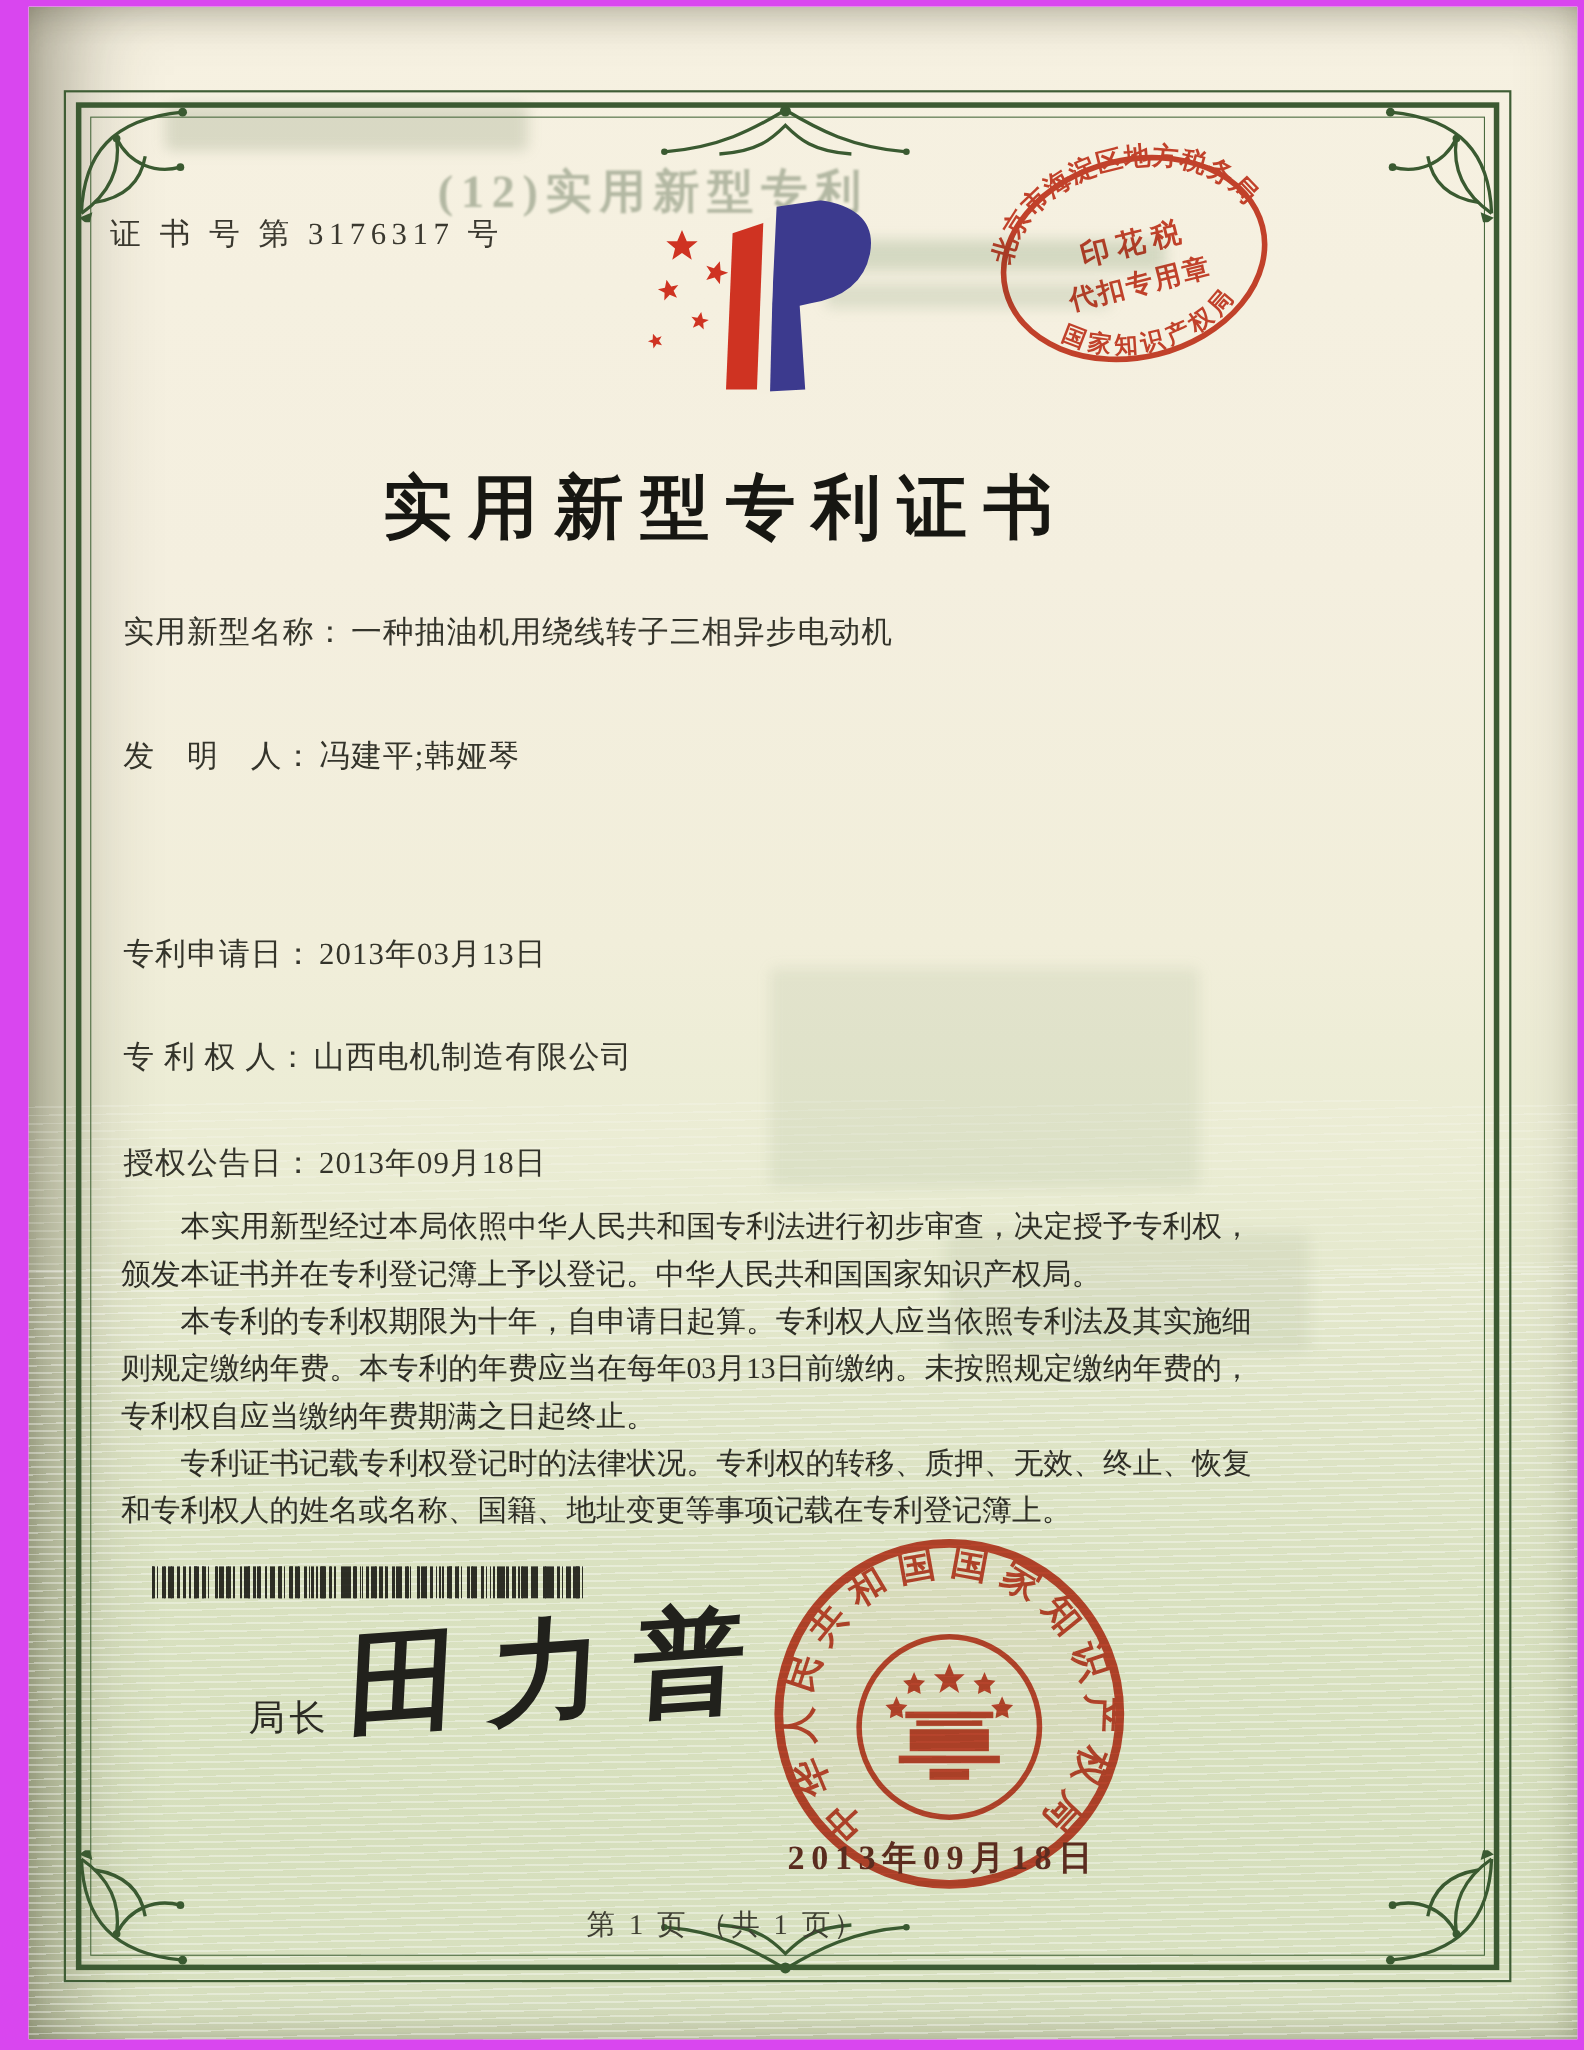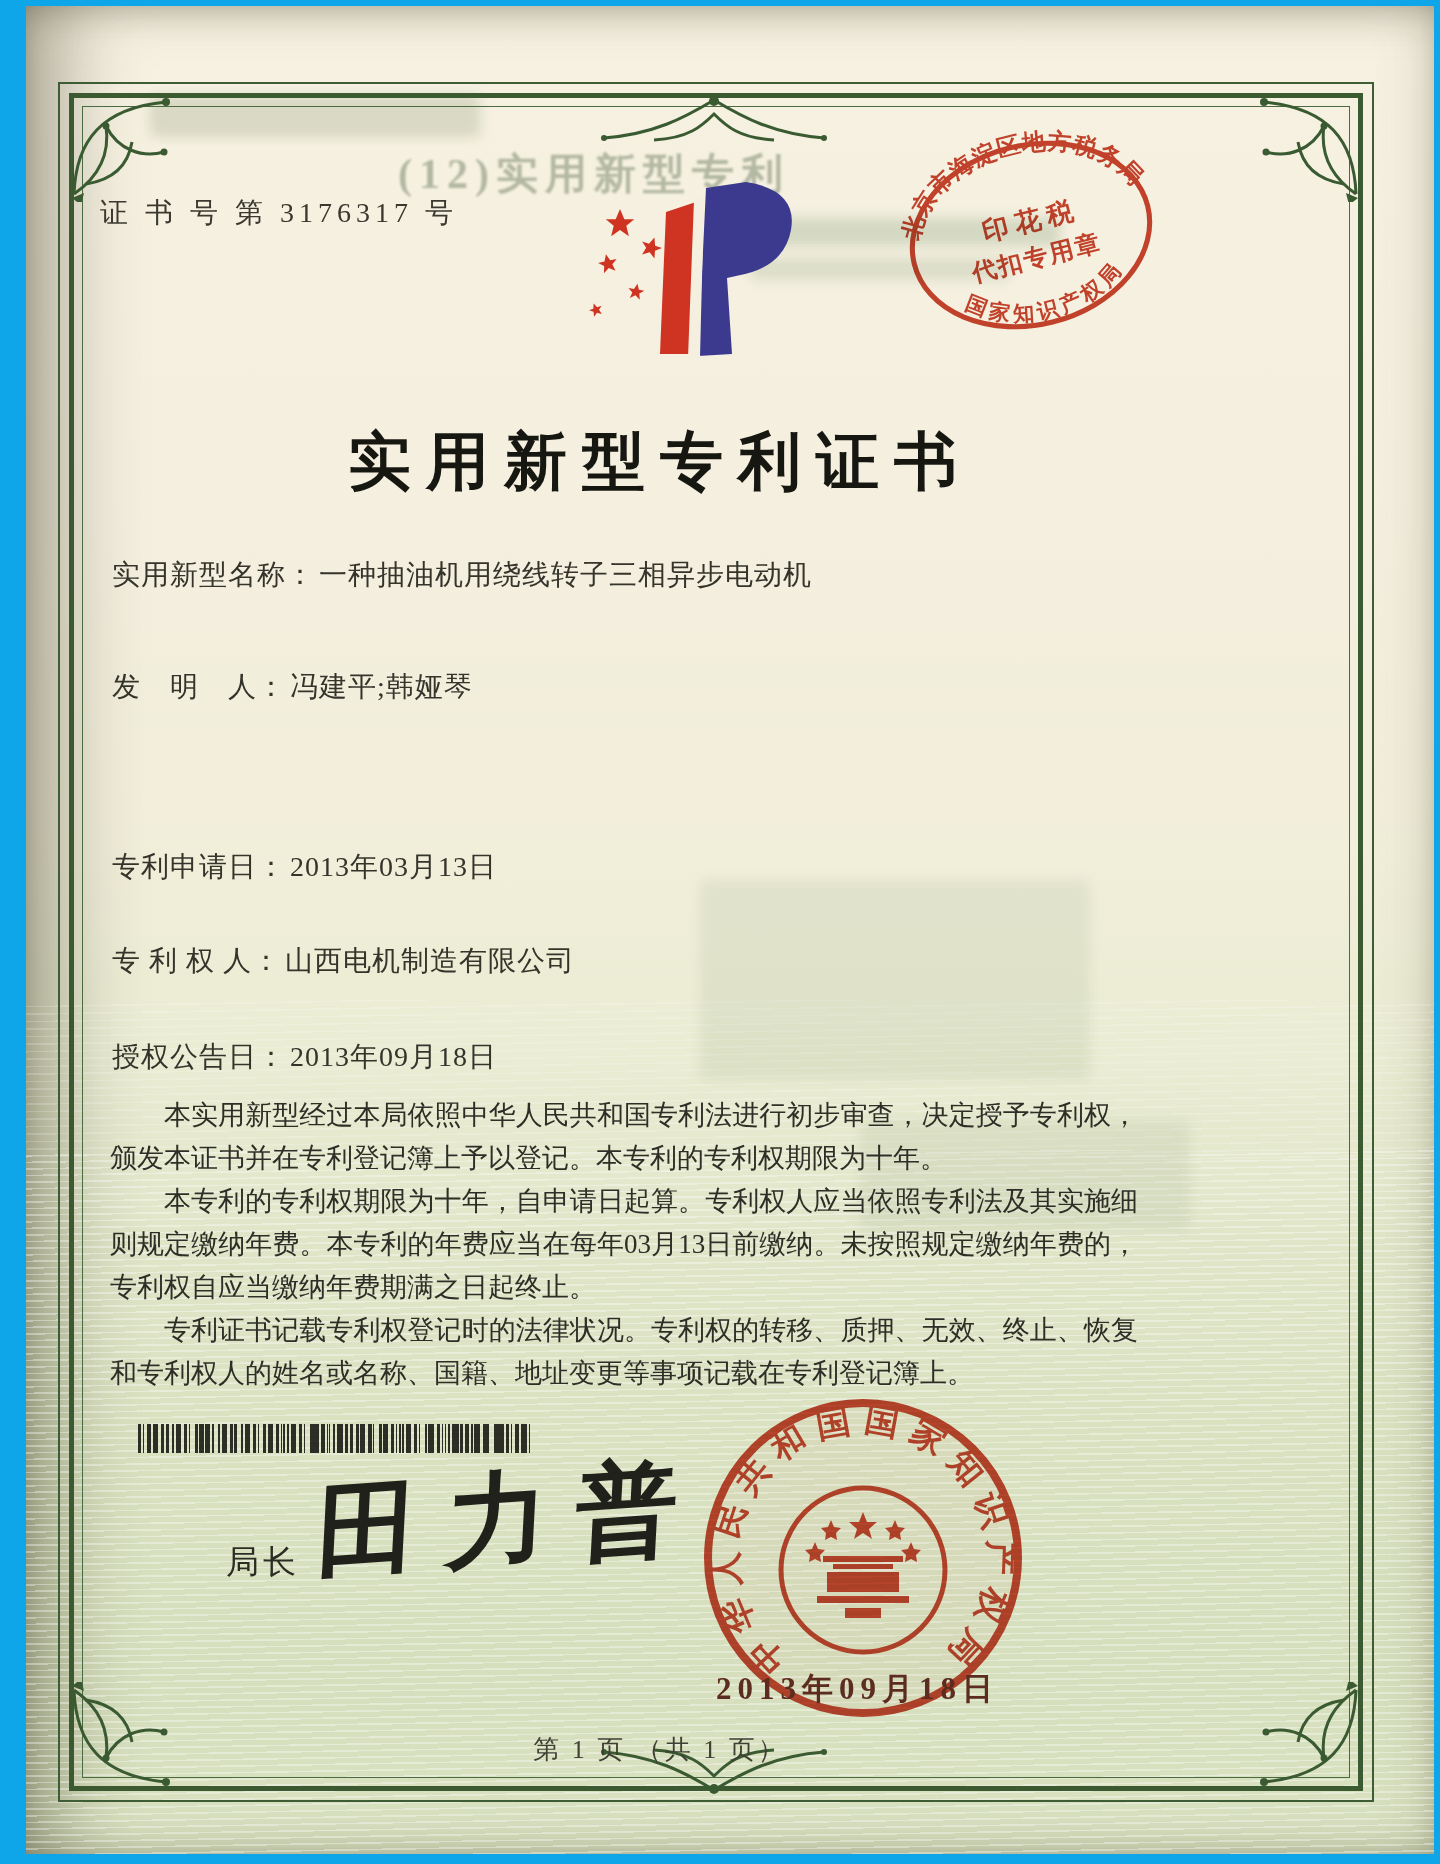--- a/index.html
+++ b/index.html
@@ -1,17 +1,17 @@
 <!DOCTYPE html>
 <html><head>
 <meta charset="utf-8">
 <style>
   html,body{margin:0;padding:0;background:#0e0e0a;}
   #stage{position:relative;width:1440px;height:1864px;overflow:hidden;
-         background:#0ea5e9;font-family:"Liberation Serif",serif;}
+         background:#d946ef;font-family:"Liberation Serif",serif;}
   
   .paper{position:absolute;left:26px;top:6px;width:1408px;height:1848px;
     background:linear-gradient(180deg,#f6f1e1 0%,#f4efdf 28%,#f1eeda 46%,#eaecd3 57%,
                #e0e5c8 67%,#d9e1c0 78%,#d6dfbd 90%,#d9e1c1 100%);
     box-shadow:inset 70px 0 90px -45px rgba(45,42,20,.45),
                inset -26px 0 60px -30px rgba(80,78,50,.30),
                inset 0 18px 40px -22px rgba(40,40,20,.35),
                inset 0 -14px 30px -18px rgba(60,60,35,.25);}
   
   .guilloche{position:absolute;left:26px;top:1150px;width:1408px;height:704px;
@@ -223,21 +223,21 @@
     <span class="lbl">专利申请日：</span><span>2013年03月13日</span>
   </div>
   <div class="field" style="top:942px">
     <span class="lbl">专 利 权 人：</span><span>山西电机制造有限公司</span>
   </div>
   <div class="field" style="top:1038px">
     <span class="lbl">授权公告日：</span><span>2013年09月18日</span>
   </div>
 
   <div class="paras">
-    <p>本实用新型经过本局依照中华人民共和国专利法进行初步审查，决定授予专利权，颁发本证书并在专利登记簿上予以登记。本专利的专利权期限为十年。</p>
+    <p>本实用新型经过本局依照中华人民共和国专利法进行初步审查，决定授予专利权，颁发本证书并在专利登记簿上予以登记。中华人民共和国国家知识产权局。</p>
     <p>本专利的专利权期限为十年，自申请日起算。专利权人应当依照专利法及其实施细则规定缴纳年费。本专利的年费应当在每年03月13日前缴纳。未按照规定缴纳年费的，专利权自应当缴纳年费期满之日起终止。</p>
     <p>专利证书记载专利权登记时的法律状况。专利权的转移、质押、无效、终止、恢复和专利权人的姓名或名称、国籍、地址变更等事项记载在专利登记簿上。</p>
   </div>
 
   <div class="barcode"></div>
 
   <div class="sig-title">局长</div>
   <div class="sig-name">田力普</div>
 
   <svg class="office-seal" viewBox="0 0 340 340">

